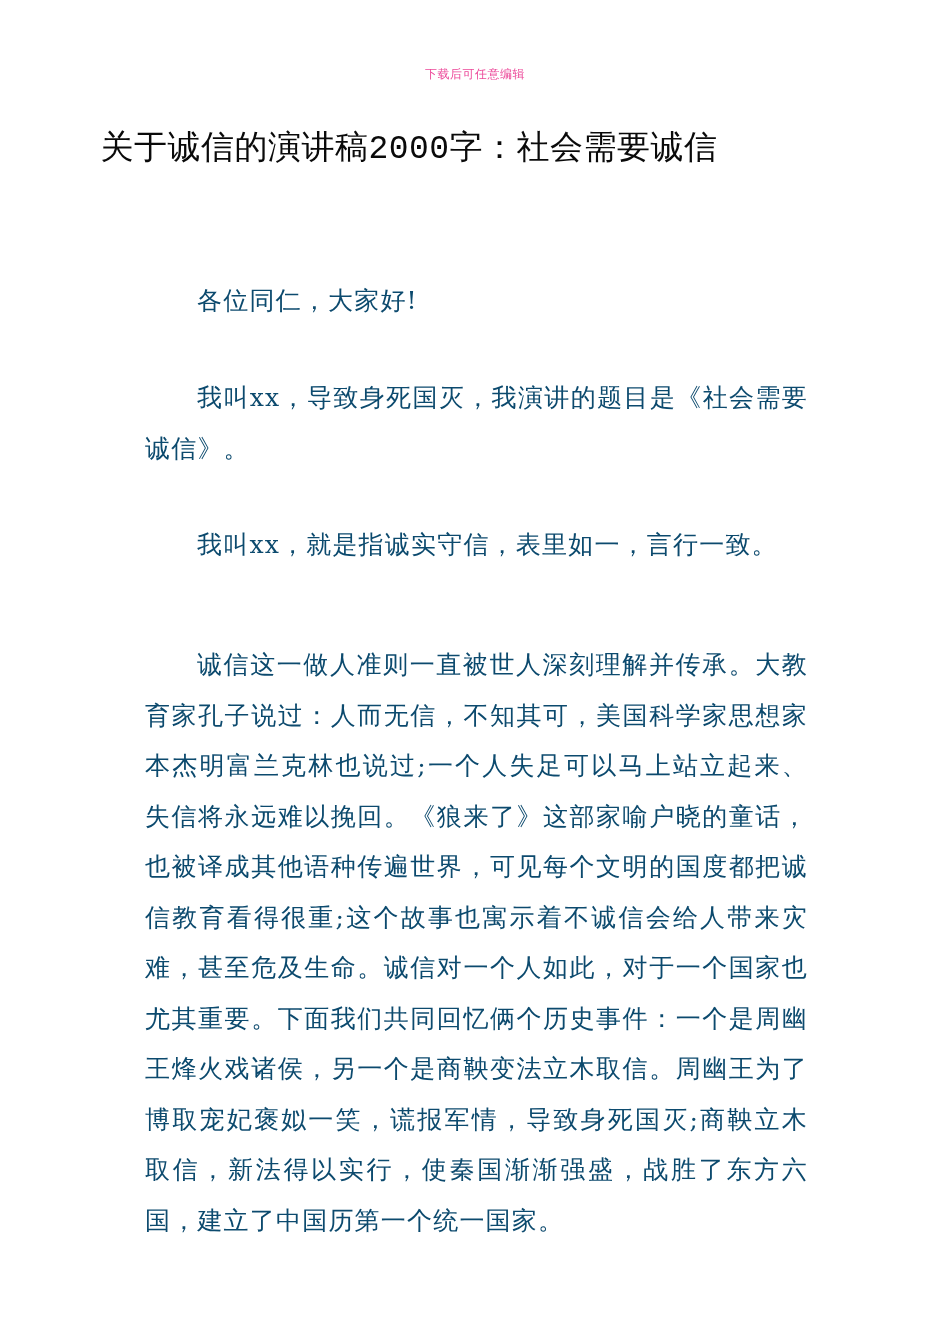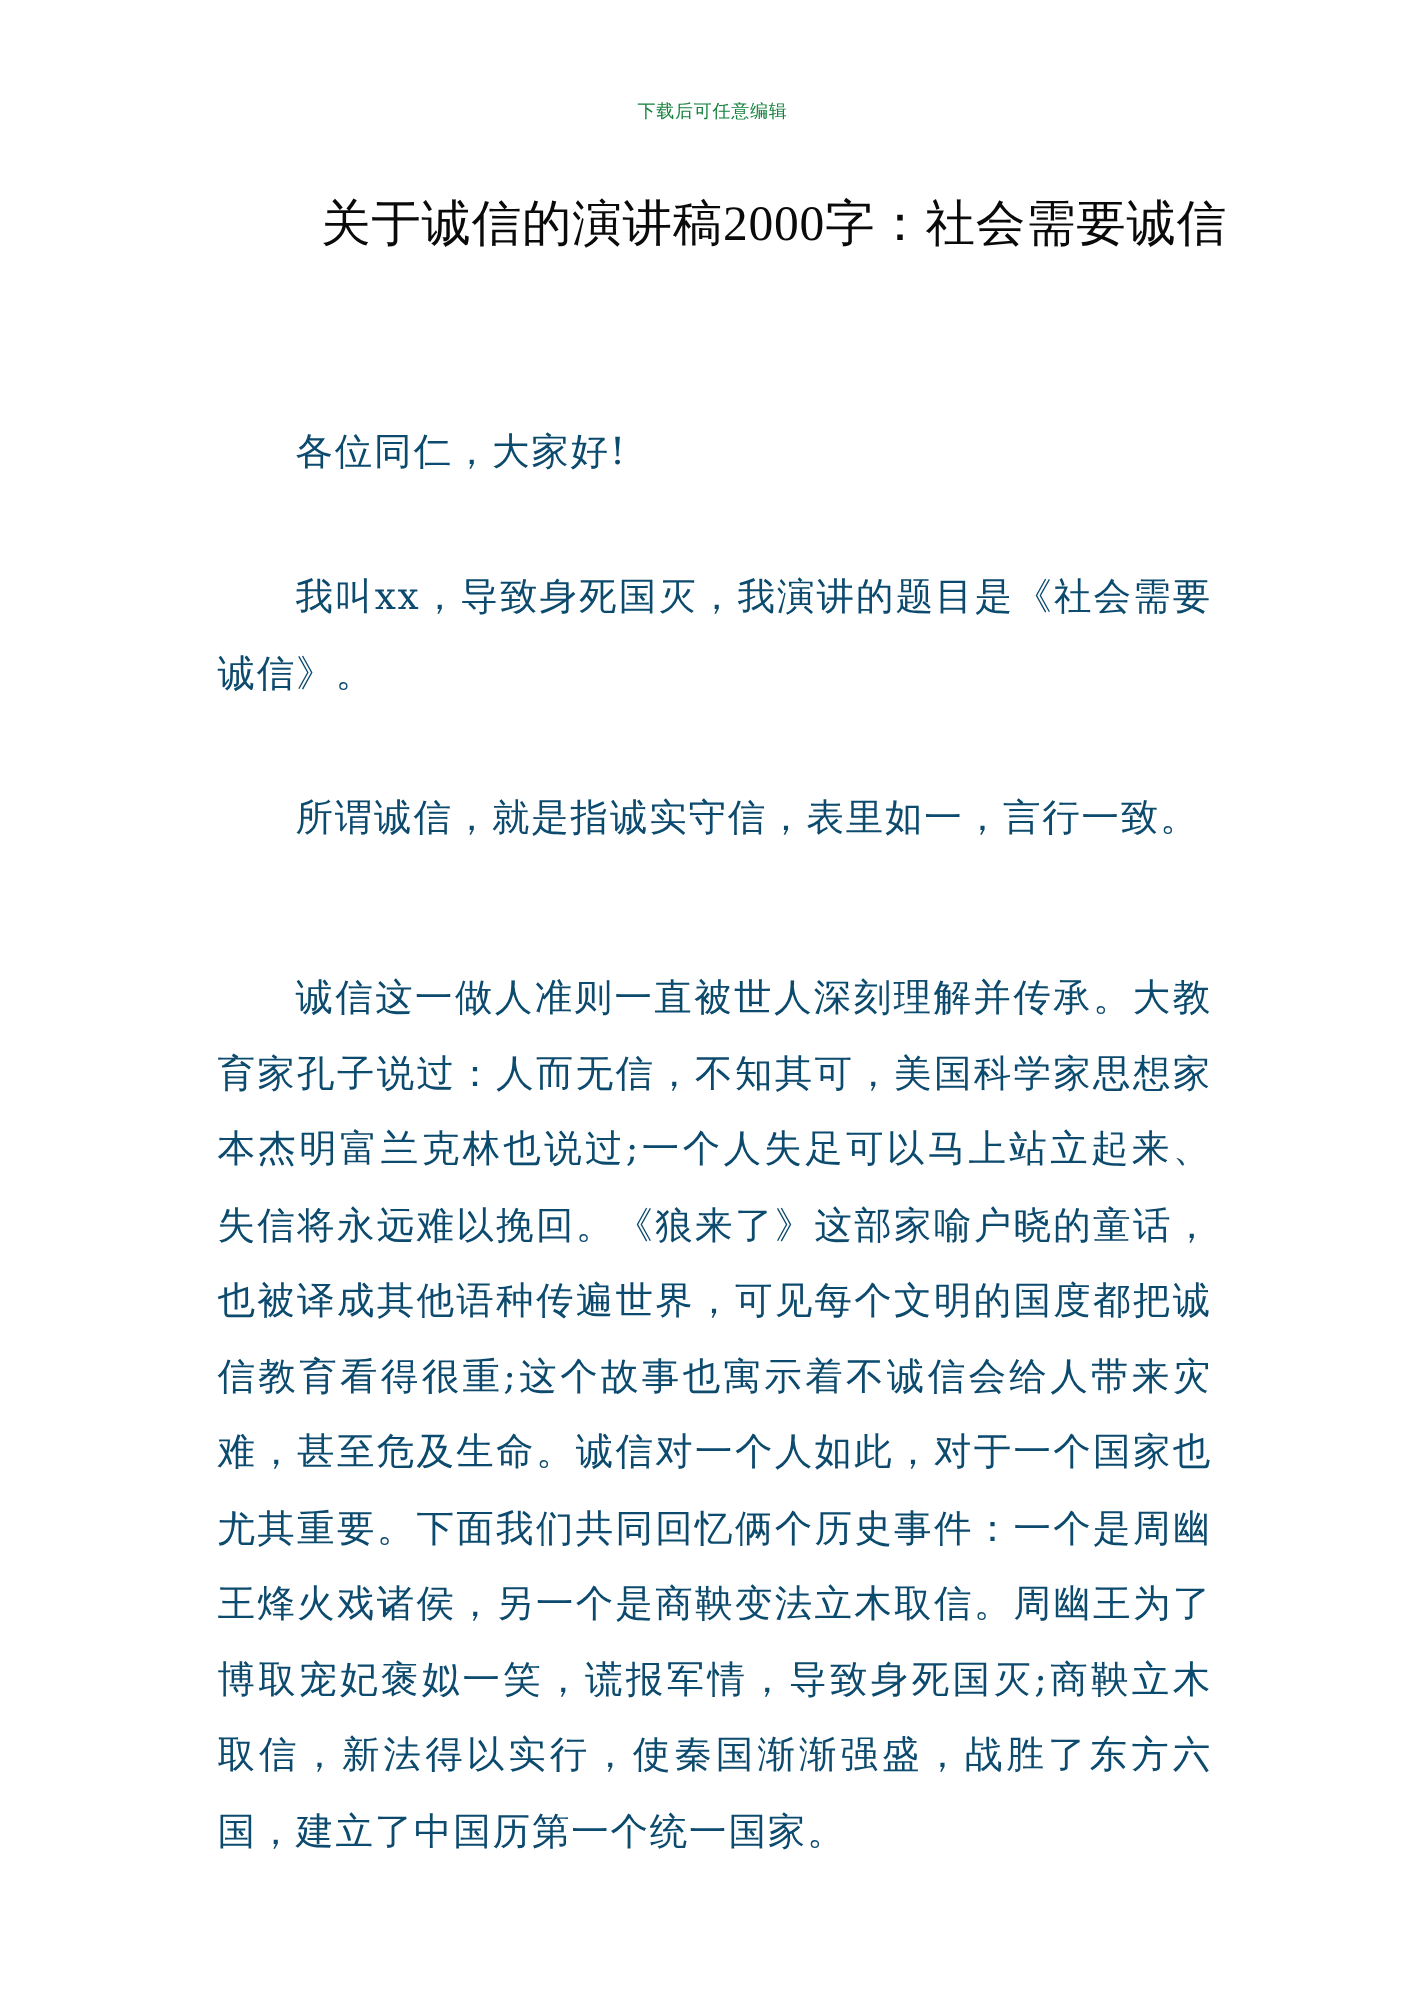--- a/index.html
+++ b/index.html
@@ -15,30 +15,30 @@
       color: #111111;
     }
     .header-note {
       position: absolute;
       top: 66px;
       left: 0;
       width: 950px;
       text-align: center;
       font-family: "DejaVu Serif", serif;
       font-size: 12px;
-      color: #15803d;
+      color: #ec4899;
       letter-spacing: 0.5px;
     }
     .title {
       position: absolute;
       top: 128px;
       left: 0;
       width: 818px;
-      text-align: right;
-      font-family: Liberation Serif, serif;
+      text-align: center;
+      font-family: Liberation Mono, monospace;
       font-size: 33px;
       line-height: 44px;
       color: #0a0a0a;
       letter-spacing: 0.5px;
     }
     .body-text {
       position: absolute;
       left: 145px;
       width: 663px;
       font-family: "DejaVu Serif", serif;
@@ -57,14 +57,14 @@
   </style>
 </head>
 <body>
 
 <div class="header-note">下载后可任意编辑</div>
 
 <div class="title">关于诚信的演讲稿2000字：社会需要诚信</div>
 
 <p class="body-text p1">各位同仁，大家好!</p>
 <p class="body-text p2">我叫xx，导致身死国灭，我演讲的题目是《社会需要诚信》。</p>
-<p class="body-text p3">所谓诚信，就是指诚实守信，表里如一，言行一致。</p>
+<p class="body-text p3">我叫xx，就是指诚实守信，表里如一，言行一致。</p>
 <p class="body-text p4">诚信这一做人准则一直被世人深刻理解并传承。大教育家孔子说过：人而无信，不知其可，美国科学家思想家本杰明富兰克林也说过;一个人失足可以马上站立起来、失信将永远难以挽回。《狼来了》这部家喻户晓的童话，也被译成其他语种传遍世界，可见每个文明的国度都把诚信教育看得很重;这个故事也寓示着不诚信会给人带来灾难，甚至危及生命。诚信对一个人如此，对于一个国家也尤其重要。下面我们共同回忆俩个历史事件：一个是周幽王烽火戏诸侯，另一个是商鞅变法立木取信。周幽王为了博取宠妃褒姒一笑，谎报军情，导致身死国灭;商鞅立木取信，新法得以实行，使秦国渐渐强盛，战胜了东方六国，建立了中国历第一个统一国家。</p>
 
 </body></html>

